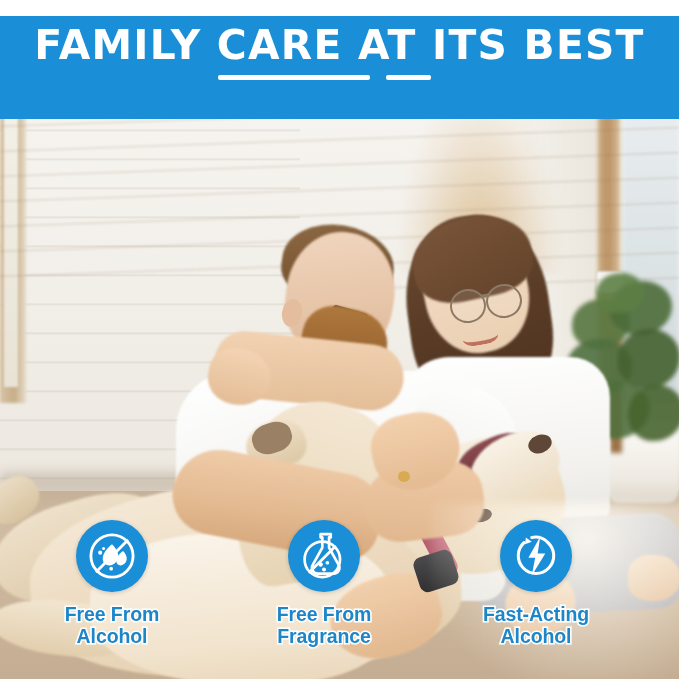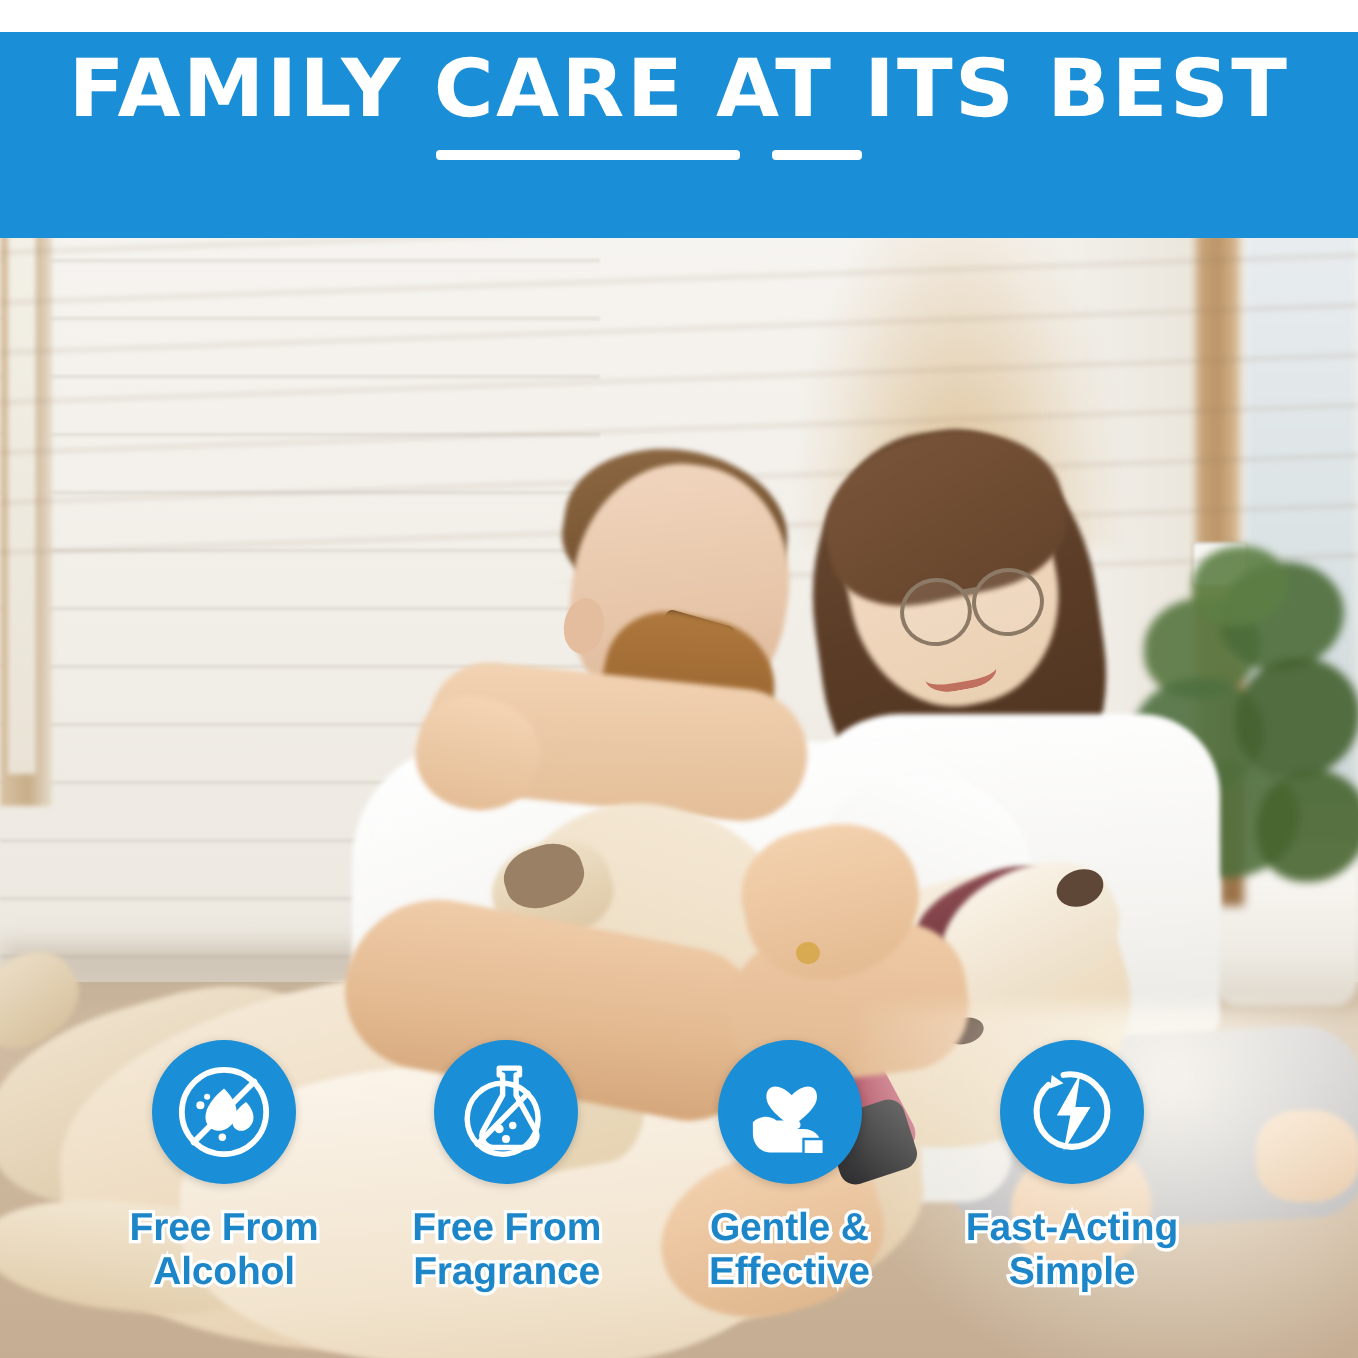--- a/index.html
+++ b/index.html
@@ -787,41 +787,29 @@
           <path d="M28 6 h12 v4 h-2 v12 l11 20 a7 7 0 0 1 -6 11 h-18 a7 7 0 0 1 -6 -11 l11 -20 v-12 h-2 z" fill="none" stroke="#ffffff" stroke-width="3.2" stroke-linejoin="round"></path>
           <circle cx="28" cy="42" r="2.6" fill="#ffffff"></circle>
           <circle cx="36" cy="40" r="2.2" fill="#ffffff"></circle>
           <circle cx="32" cy="48" r="2.4" fill="#ffffff"></circle>
         </svg>
       </div>
       <div class="badge-label">Free From
 Fragrance</div>
     </div>
 
-    <div class="badge">
-      <div class="badge-circle">
-        <svg width="54" height="54" viewBox="0 0 64 64">
-          <path d="M33 30 C 25 22, 18 24, 18 31 C 18 38, 27 44, 33 49 C 39 44, 48 38, 48 31 C 48 24, 41 22, 33 30 Z" fill="#ffffff" transform="translate(0,-8)"></path>
-          <path d="M10 38 C 14 34, 20 34, 24 37 L 36 37 C 39 37, 39 42, 36 42 L 26 42
-                   L 40 42 C 46 42, 50 46, 50 50 L 50 56 L 20 56 C 14 56, 10 50, 10 45 Z" fill="#ffffff"></path>
-          <path d="M40 48 L 52 48 L 52 57 L 40 57 Z" fill="#ffffff" stroke="#1a8ed6" stroke-width="1.4"></path>
-        </svg>
-      </div>
-      <div class="badge-label">Gentle &amp;
-Effective</div>
-    </div>
 
     <div class="badge">
       <div class="badge-circle">
         <svg width="54" height="54" viewBox="0 0 64 64">
           <path d="M18 16 A 21 21 0 1 0 46 16" fill="none" stroke="#ffffff" stroke-width="3.6" stroke-linecap="round"></path>
           <path d="M46 16 A 21 21 0 0 0 27 10" fill="none" stroke="#ffffff" stroke-width="3.6" stroke-linecap="round"></path>
           <path d="M20 10 L 19 18 L 27 15 Z" fill="#ffffff"></path>
           <path d="M37 9 L 23 34 L 31 34 L 27 55 L 43 29 L 34 29 Z" fill="#ffffff"></path>
         </svg>
       </div>
       <div class="badge-label">Fast-Acting
-Simple</div>
+Alcohol</div>
     </div>
 
   </div>
 
 </div>
 
 </body></html>

